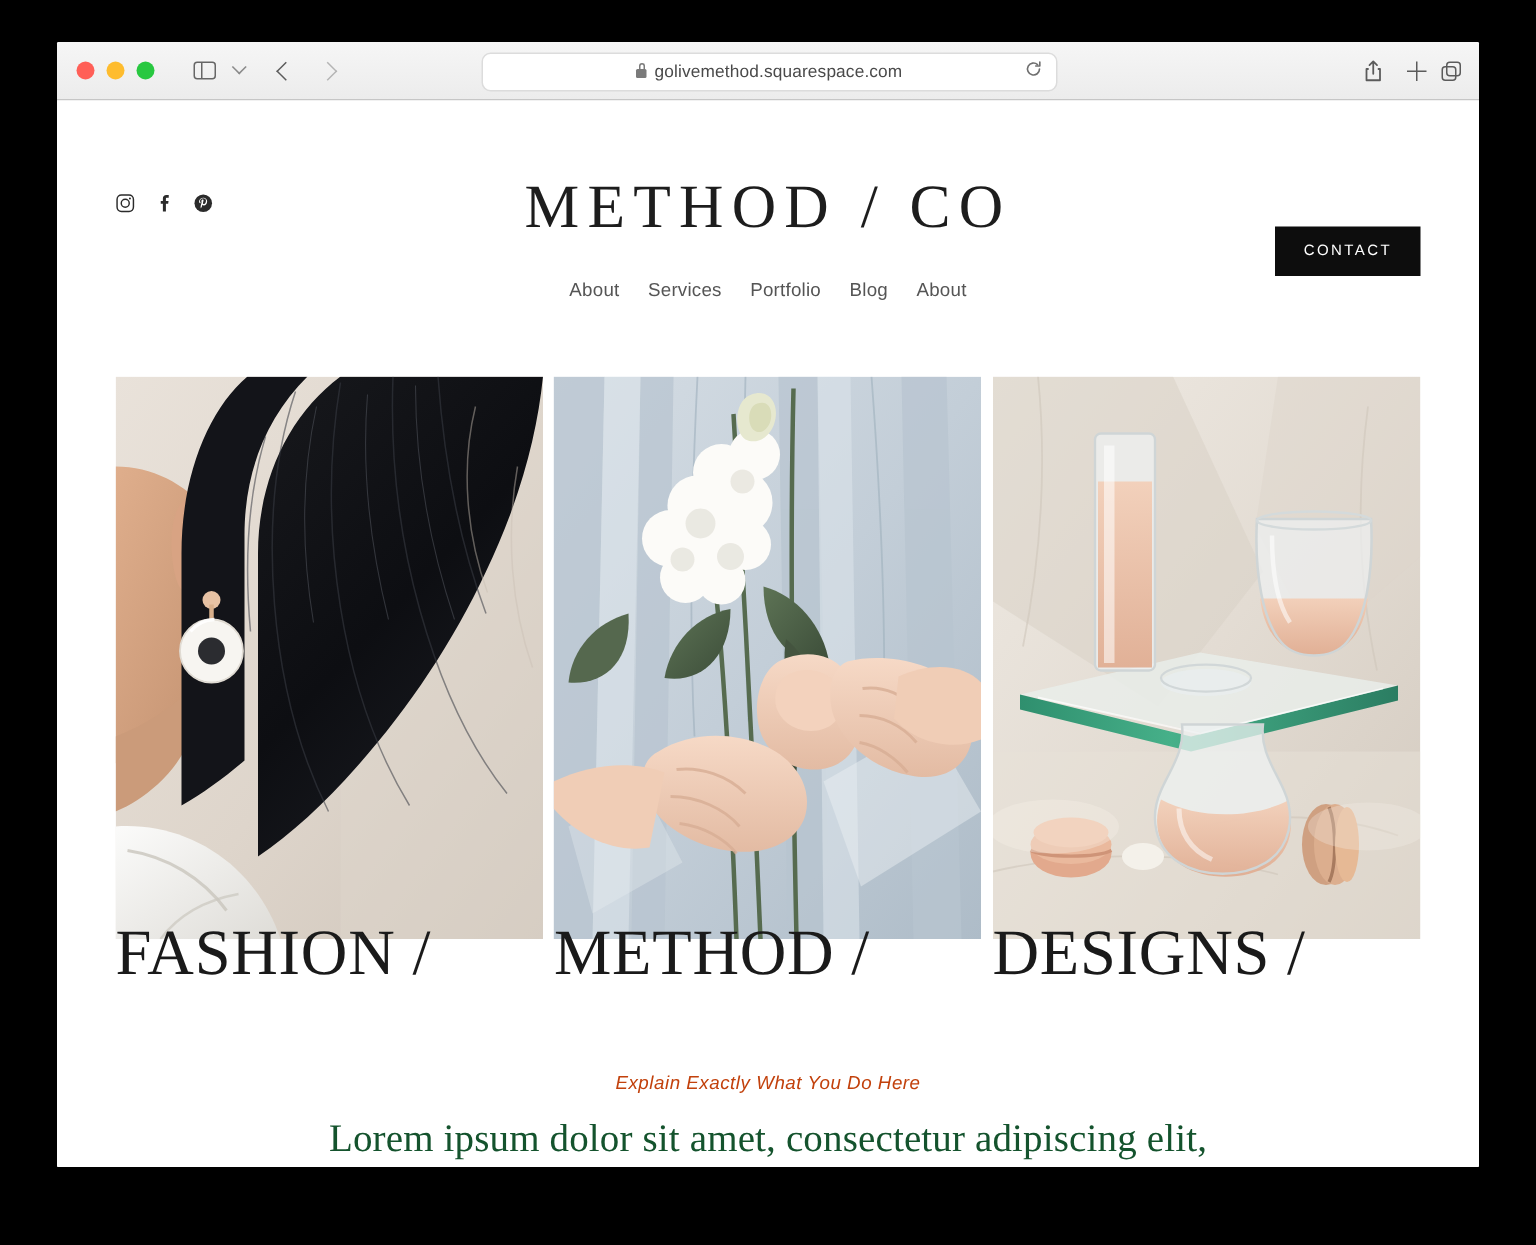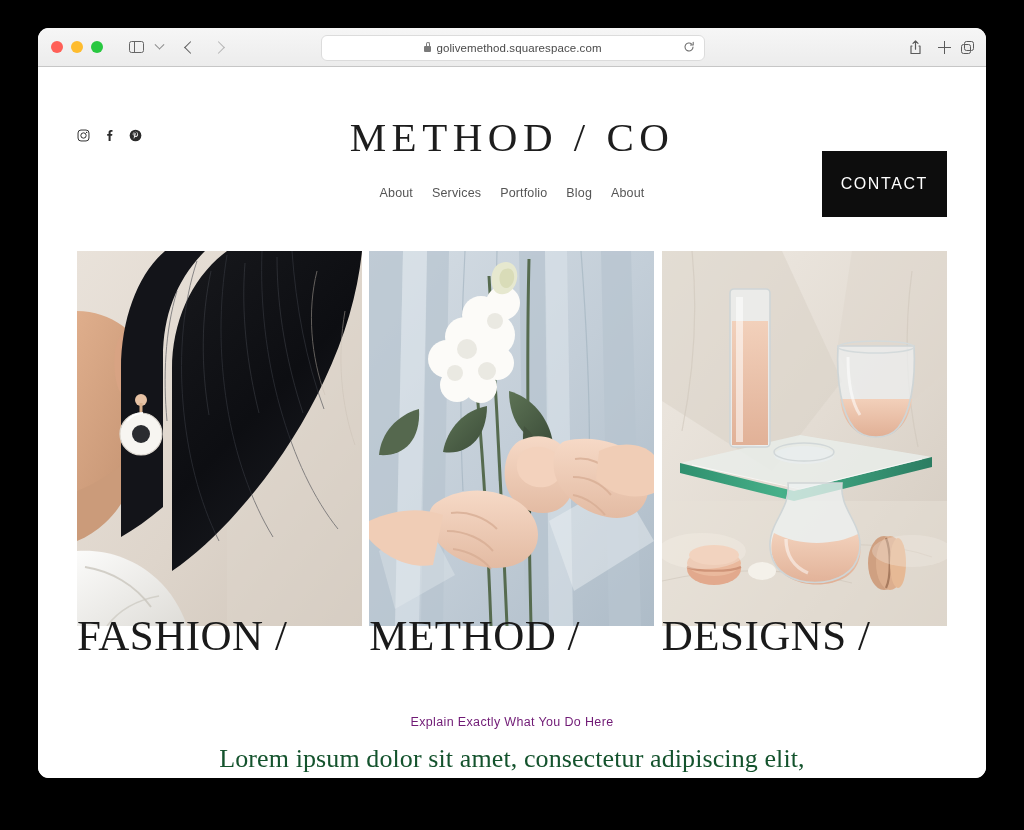--- a/index.html
+++ b/index.html
@@ -8,21 +8,21 @@
     background: #000000;
     overflow: hidden;
     font-family: "Liberation Sans", sans-serif;
   }
 
   
   .window {
     position: absolute;
     left: 38px; top: 28px;
     width: 948px; height: 750px;
-    border-radius: 11px;
+    border-radius: 1px;
     overflow: hidden;
     background: #ffffff;
     box-shadow: 0 10px 40px rgba(0,0,0,0.55);
   }
 
   
   .toolbar {
     position: relative;
     height: 38px;
     background: linear-gradient(#f6f6f6, #ececec);
@@ -152,23 +152,23 @@
     letter-spacing: 5.5px;
     color: #1d1d1d;
     white-space: nowrap;
   }
 
   .contact-btn {
     position: absolute;
     right: 39px; top: 84px;
     background: #0d0d0d;
     color: #ffffff;
-    font-size: 16px;
+    font-size: 10px;
     letter-spacing: 1.6px;
-    padding: 24px 19px;
+    padding: 11px 19px;
     border: none;
     cursor: pointer;
     font-family: "Liberation Sans", sans-serif;
   }
 
   .nav {
     position: absolute;
     left: 0; right: 0; top: 119px;
     display: flex; justify-content: center; gap: 19px;
     font-size: 12.5px;
@@ -210,23 +210,24 @@
   .cell.on-top { z-index: 3; }
 
   
   .intro {
     position: absolute;
     left: 0; right: 0; top: 648px;
     text-align: center;
   }
   .eyebrow {
     font-size: 12.5px;
-    color: #701a75;
+    color: #c2410c;
     letter-spacing: 0.35px;
     margin-bottom: 11px;
+    font-style: italic;
   }
   .lede {
     font-family: "Liberation Serif", serif;
     font-size: 26px;
     line-height: 1.48;
     color: #14532d;
     letter-spacing: 0.1px;
   }
   .lede div { white-space: nowrap; }
 </style>

